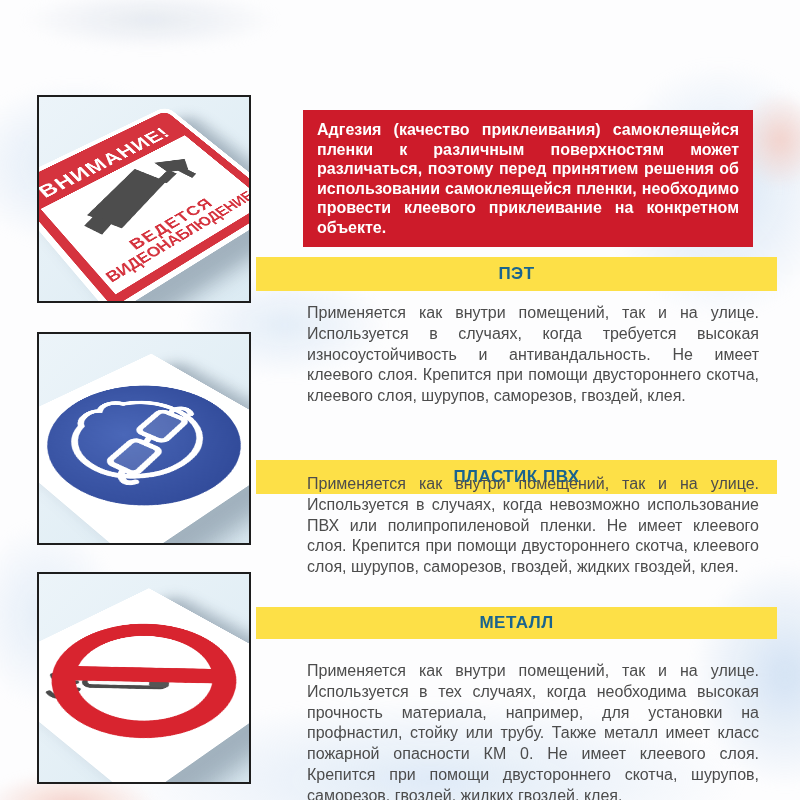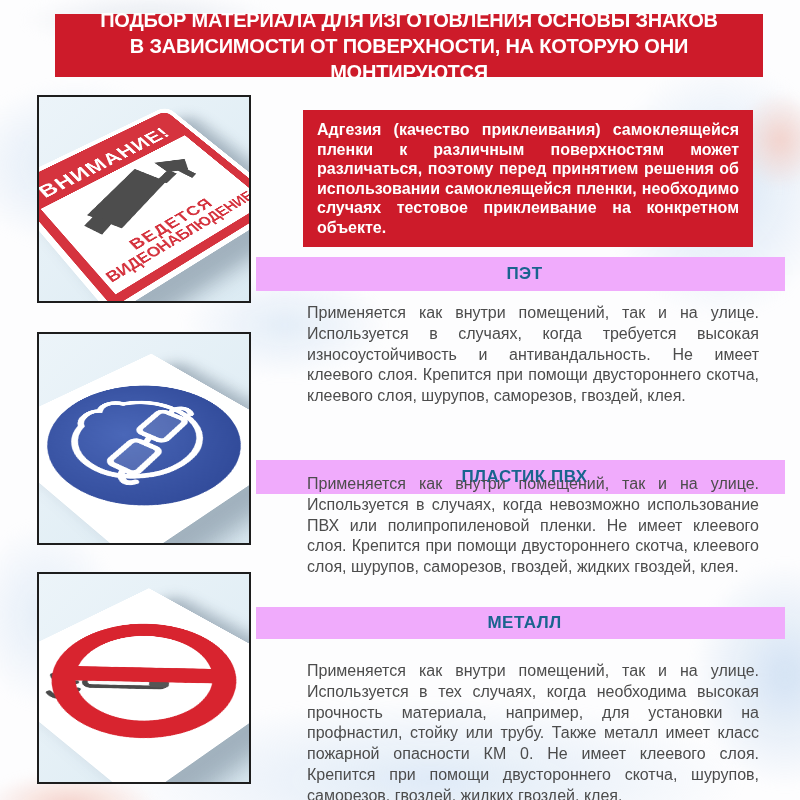--- a/index.html
+++ b/index.html
@@ -71,22 +71,22 @@
   }
 
   
   .info-col{position:absolute;left:256px;top:110px;width:521px;}
   .note{
     position:absolute;left:47px;top:0;width:450px;box-sizing:border-box;
     background:#cd1b2a;color:#fff;font-weight:bold;
     font-size:16px;line-height:19.5px;text-align:justify;padding:10px 14px;
   }
   .bar{
-    position:absolute;left:0;width:521px;height:34px;background:#f0abfc;
-    display:flex;align-items:center;justify-content:center;padding-left:8px;
+    position:absolute;left:0;width:521px;height:34px;background:#fde047;
+    display:flex;align-items:center;justify-content:center;
   }
   .bar h2{
     margin:0;font-size:17px;font-weight:bold;color:#19648e;letter-spacing:0.5px;
   }
   #bar1{top:147px;}
   #bar2{top:318px;margin-top:32px;}
   #bar3{top:497px;height:32px;}
   .body-text{
     position:absolute;left:47px;width:452px;margin:4px;
     font-size:16px;line-height:20.8px;color:#4c4c4c;text-align:justify;
@@ -105,24 +105,20 @@
     <div class="wm wm-blob wm2"></div>
     <div class="wm wm-blob wm3"></div>
     <div class="wm wm-blob wm4"></div>
     <div class="wm wm-blob wm5"></div>
     <div class="wm wm-blob wm6"></div>
     <div class="wm wm-blob wm7"></div>
     <div class="wm wm-blob wm8"></div>
     <div class="wm wm-blob wm9"></div>
   </div>
 
-  <header class="banner">
-    <div>ПОДБОР МАТЕРИАЛА ДЛЯ ИЗГОТОВЛЕНИЯ ОСНОВЫ ЗНАКОВ</div>
-    <div>В ЗАВИСИМОСТИ ОТ ПОВЕРХНОСТИ, НА КОТОРУЮ ОНИ МОНТИРУЮТСЯ</div>
-  </header>
 
   <div class="sign-box" id="box1">
     <div class="plate" id="plate1">
       <div class="p1-frame">
         <div class="p1-band">ВНИМАНИЕ!</div>
         <div class="p1-camera">
           <svg width="118" height="60" viewBox="0 0 118 60" aria-hidden="true">
             <polygon points="10,24 72,4 84,32 24,52" fill="#4d4d4d"></polygon>
             <polygon points="2,32 15,27.5 21,43 8,48" fill="#4d4d4d"></polygon>
             <polygon points="80,26 94,22 97,30 83,34" fill="#4d4d4d"></polygon>
@@ -170,21 +166,21 @@
           <path d="M62,34 C52,28 50,20 58,14 M70,32 C66,24 70,16 78,14" fill="none" stroke="#4a4a4a" stroke-width="4" stroke-linecap="round"></path>
         </g>
         <circle cx="80" cy="80" r="58" fill="none" stroke="#d8242f" stroke-width="17"></circle>
         <rect x="18" y="71" width="124" height="17" fill="#d8242f" transform="rotate(45 80 80)"></rect>
       </svg>
     </div>
   </div>
 
   <main class="info-col">
 
-    <div class="note">Адгезия (качество приклеивания) самоклеящейся пленки к различным поверхностям может различаться, поэтому перед принятием решения об использовании самоклеящейся пленки, необходимо случаях тестовое приклеивание на конкретном объекте.</div>
+    <div class="note">Адгезия (качество приклеивания) самоклеящейся пленки к различным поверхностям может различаться, поэтому перед принятием решения об использовании самоклеящейся пленки, необходимо провести клеевого приклеивание на конкретном объекте.</div>
 
     <div class="bar" id="bar1">
       <h2>ПЭТ</h2>
     </div>
     <p class="body-text" id="text1">Применяется как внутри помещений, так и на улице. Используется в случаях, когда требуется высокая износоустойчивость и антивандальность. Не имеет клеевого слоя. Крепится при помощи двустороннего скотча, клеевого слоя, шурупов, саморезов, гвоздей, клея.</p>
 
     <div class="bar" id="bar2">
       <h2>ПЛАСТИК ПВХ</h2>
     </div>
     <p class="body-text" id="text2">Применяется как внутри помещений, так и на улице. Используется в случаях, когда невозможно использование ПВХ или полипропиленовой пленки. Не имеет клеевого слоя. Крепится при помощи двустороннего скотча, клеевого слоя, шурупов, саморезов, гвоздей, жидких гвоздей, клея.</p>

